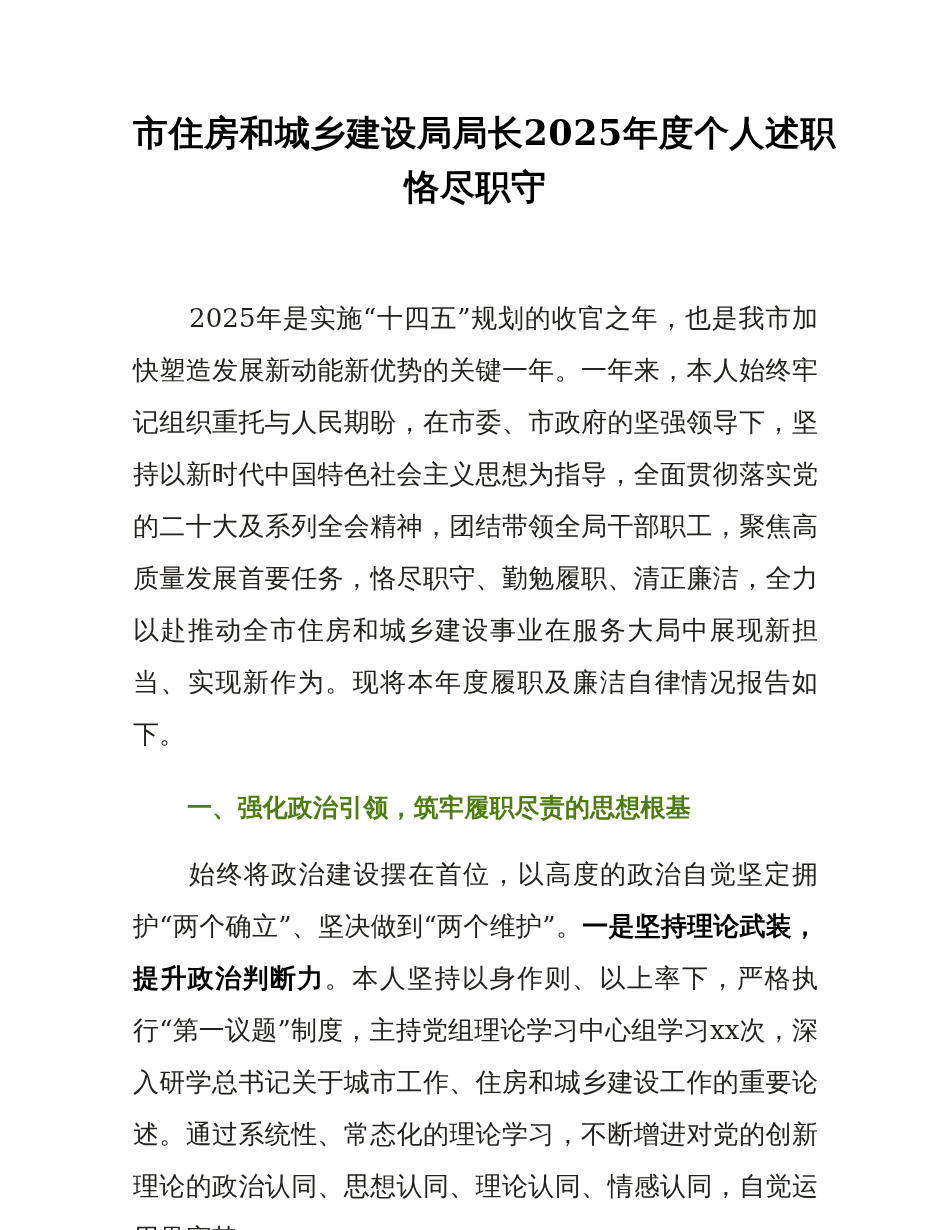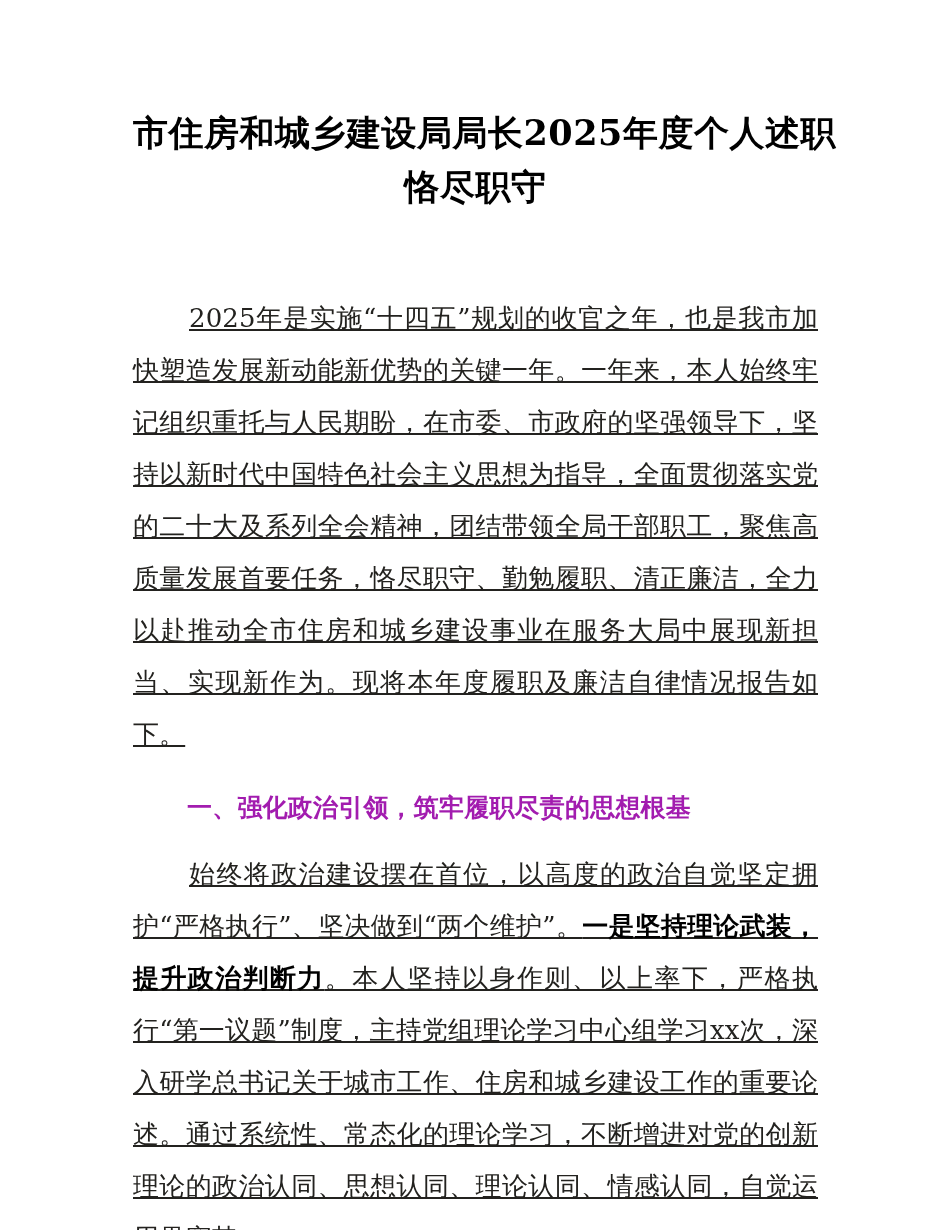--- a/index.html
+++ b/index.html
@@ -58,33 +58,32 @@
     margin: 0;
     font-family: "DejaVu Serif", "Liberation Serif", serif;
     font-size: 26px;
     line-height: 52px;
     text-align: justify;
     text-justify: inter-ideograph;
     text-indent: 56px;
     letter-spacing: 0.1px;
     color: #23221f;
     word-break: break-all;
-    text-decoration: underline;
   }
 
   
   h2.section-heading {
     margin: 22px 0 14px 0;
     font-family: "DejaVu Sans", "Liberation Sans", sans-serif;
     font-weight: 700;
     font-size: 25px;
     line-height: 52px;
     text-indent: 54px;
     letter-spacing: 0.2px;
-    color: #a21caf;
+    color: #4d7c0f;
   }
 
   
   .emph {
     font-family: "DejaVu Sans", "Liberation Sans", sans-serif;
     font-weight: 700;
     color: #000000;
     letter-spacing: 0;
   }
 </style>
@@ -99,18 +98,18 @@
       <span class="title-line">恪尽职守</span>
     </h1>
 
     <div class="body-block">
 
       <p class="para">2025年是实施“十四五”规划的收官之年，也是我市加快塑造发展新动能新优势的关键一年。一年来，本人始终牢记组织重托与人民期盼，在市委、市政府的坚强领导下，坚持以新时代中国特色社会主义思想为指导，全面贯彻落实党的二十大及系列全会精神，团结带领全局干部职工，聚焦高质量发展首要任务，恪尽职守、勤勉履职、清正廉洁，全力以赴推动全市住房和城乡建设事业在服务大局中展现新担当、实现新作为。现将本年度履职及廉洁自律情况报告如下。</p>
 
       <h2 class="section-heading">一、强化政治引领，筑牢履职尽责的思想根基</h2>
 
       <p class="para">
-        <span>始终将政治建设摆在首位，以高度的政治自觉坚定拥护“严格执行”、坚决做到“两个维护”。</span><span class="emph">一是坚持理论武装，提升政治判断力</span><span>。本人坚持以身作则、以上率下，严格执行“第一议题”制度，主持党组理论学习中心组学习xx次，深入研学总书记关于城市工作、住房和城乡建设工作的重要论述。通过系统性、常态化的理论学习，不断增进对党的创新理论的政治认同、思想认同、理论认同、情感认同，自觉运用贯穿其</span>
+        <span>始终将政治建设摆在首位，以高度的政治自觉坚定拥护“两个确立”、坚决做到“两个维护”。</span><span class="emph">一是坚持理论武装，提升政治判断力</span><span>。本人坚持以身作则、以上率下，严格执行“第一议题”制度，主持党组理论学习中心组学习xx次，深入研学总书记关于城市工作、住房和城乡建设工作的重要论述。通过系统性、常态化的理论学习，不断增进对党的创新理论的政治认同、思想认同、理论认同、情感认同，自觉运用贯穿其</span>
       </p>
 
     </div>
   </div>
 </div>
 
 </body></html>

